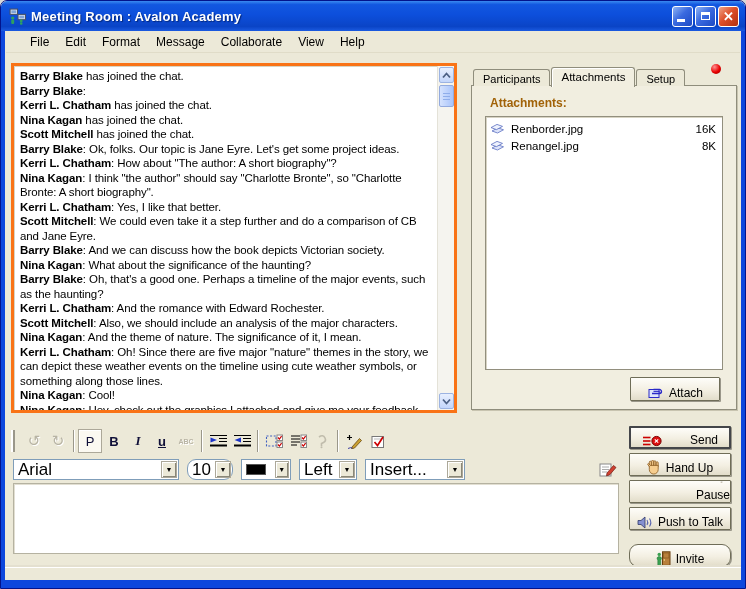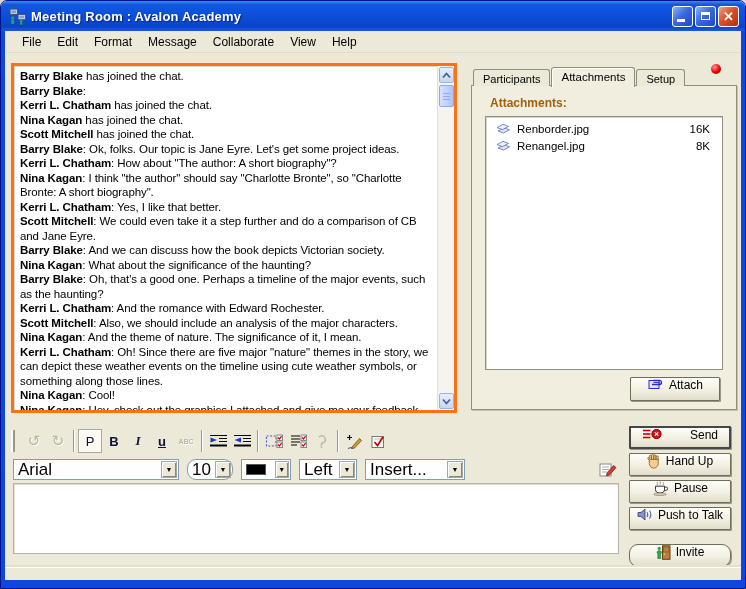--- a/index.html
+++ b/index.html
@@ -18,21 +18,21 @@
   .tb-btns{display:flex;gap:2px;}
   .tb-btn{width:21px;height:21px;border-radius:3px;border:1px solid #fff;
     background:linear-gradient(135deg,#8fb4f4 0%,#3a6ae0 45%,#1c49c4 100%);
     display:flex;align-items:center;justify-content:center;position:relative;cursor:default;}
   .tb-btn.close{background:linear-gradient(135deg,#f0a488 0%,#dd4f2a 45%,#b23010 100%);}
   .glyph-min{position:absolute;left:4px;bottom:4px;width:8px;height:3px;background:#fff;}
   .glyph-max{width:9px;height:8px;border:1px solid #fff;border-top:3px solid #fff;}
   .glyph-x{color:#fff;font-size:13px;font-weight:bold;line-height:1;font-family:"Liberation Sans",sans-serif;}
   
   .menubar{position:absolute;left:5px;right:5px;top:30px;height:22px;display:flex;align-items:center;
-    background:#ece9d8;border-bottom:1px solid #e0dcc8;z-index:40;padding-left:8px;}
+    background:#ece9d8;border-bottom:1px solid #e0dcc8;z-index:40;padding-left:16px;}
   .menu-item{font-size:12px;color:#000;padding:2px 8px;cursor:default;}
   
   .chat-box{position:absolute;left:10px;top:62px;width:446px;height:350px;background:#fff;
     border:3px solid #f97316;box-shadow:inset 1px 1px 0 #d8d4c4;}
   .chat-lines{position:absolute;left:0;top:0;right:17px;bottom:0;overflow:hidden;
     padding:3px 4px 0 6px;font-size:11.5px;line-height:14.5px;color:#000;letter-spacing:-0.1px;}
   .chat-line b{font-weight:bold;}
   
   .vscroll{position:absolute;top:0;right:0;width:17px;bottom:0;background:#f5f4ef;
     border-left:1px solid #e4e2d8;}
@@ -47,27 +47,27 @@
   .tabs{position:absolute;left:472px;top:65px;height:19px;display:flex;align-items:flex-end;z-index:5;}
   .tab{font-size:11px;padding:3px 9px 2px 9px;border:1px solid #8f8d7c;border-bottom:none;
     border-radius:3px 3px 0 0;background:#ece9d8;margin-right:1px;color:#000;position:relative;top:1px;height:17px;}
   .tab.active{background:#f1eee0;height:20px;top:2px;z-index:7;font-size:11.5px;box-shadow:inset 1px 1px 0 #fff;}
   .panel{position:absolute;left:470px;top:84px;width:266px;height:325px;background:#f1eee0;
     border:1px solid #8f8d7c;box-shadow:1px 1px 0 #c8c4b0;}
   .status-dot{position:absolute;left:710px;top:63px;width:10px;height:10px;border-radius:50%;
     background:radial-gradient(circle at 35% 30%,#ff9090 0%,#e80000 55%,#8c0000 100%);z-index:8;}
   .attach-label{position:absolute;left:18px;top:10px;font-size:12px;font-weight:bold;color:#a16207;}
   .attach-list{position:absolute;left:13px;top:30px;width:238px;height:254px;background:#fff;
-    border:1px solid #928f7e;box-shadow:inset 1px 1px 0 #d8d4c4;padding:3px 8px;}
+    border:1px solid #928f7e;box-shadow:inset 1px 1px 0 #d8d4c4;padding:3px 2px;}
   .attach-row{display:flex;align-items:center;height:17px;font-size:11.5px;padding:0 4px 0 2px;}
   .attach-row .nm{margin-left:6px;flex:1;}
   .attach-row .sz{text-align:right;}
   .attach-btn{position:absolute;right:16px;bottom:8px;width:90px;height:24px;}
   
-  .xp-btn{display:flex;align-items:flex-start;justify-content:center;gap:5px;font-size:12px;color:#000;
+  .xp-btn{display:flex;align-items:flex-end;justify-content:center;gap:5px;font-size:12px;color:#000;
     background:linear-gradient(180deg,#fefdf9 0%,#f3efe2 55%,#e2ddca 100%);
     border:1px solid #6f6d58;border-radius:1px;box-shadow:1px 1px 0 #9a978a;cursor:default;
     font-family:"Liberation Sans",sans-serif;}
   .xp-btn.default{border:2px solid #44464a;box-shadow:1px 1px 0 #9a978a;}
   
   .toolbar{position:absolute;left:10px;top:426px;height:28px;width:610px;display:flex;align-items:center;}
   .grip{width:7px;height:22px;margin-right:4px;border-left:2px solid #fff;border-right:0;
     box-shadow:inset 2px 0 0 #9a978a;}
   .tbtn{width:24px;height:24px;display:flex;align-items:center;justify-content:center;
     border:1px solid transparent;color:#002;}
@@ -378,21 +378,21 @@
         <rect x="2.3" y="1.2" width="2" height="6" rx="1"></rect>
         <rect x="4.6" y="0.3" width="2" height="7" rx="1"></rect>
         <rect x="6.9" y="0.8" width="2" height="6.5" rx="1"></rect>
         <rect x="9.2" y="1.8" width="2" height="5.6" rx="1"></rect>
         <path d="M2.3 5.4 h8.9 v4.2 a4.45 4.45 0 0 1 -8.9 0 Z"></path>
         <path d="M2.3 6.5 L0.8 4.6 Q0.5 3.6 1.6 3.6 L3.2 5.2"></path>
       </g>
     </svg>
     <span>Hand Up</span>
   </div>
-  <div class="xp-btn action-btn" style="top:479px;">
+  <div class="xp-btn action-btn" style="top:479px;flex-direction:column;">
     <svg width="17" height="15" viewBox="0 0 17 15">
       <path d="M5 1 q1.2 1.6 0 3.2 M8 0.5 q1.2 1.6 0 3.2 M11 1 q1.2 1.6 0 3.2" stroke="#909090" fill="none" stroke-width="0.9"></path>
       <path d="M3.5 5.2 h9 v3.2 a4.5 3.6 0 0 1 -9 0 Z" fill="#fff" stroke="#333" stroke-width="1"></path>
       <path d="M12.5 6 h1.4 a1.7 1.7 0 0 1 0 3.4 h-1.6" fill="none" stroke="#333" stroke-width="0.9"></path>
       <ellipse cx="8" cy="13.3" rx="6.4" ry="1.3" fill="#d8c8b0" stroke="#8a7a60" stroke-width="0.6"></ellipse>
     </svg>
     <span>Pause</span>
   </div>
   <div class="xp-btn action-btn" style="top:506px;">
     <svg width="16" height="13" viewBox="0 0 16 13">

